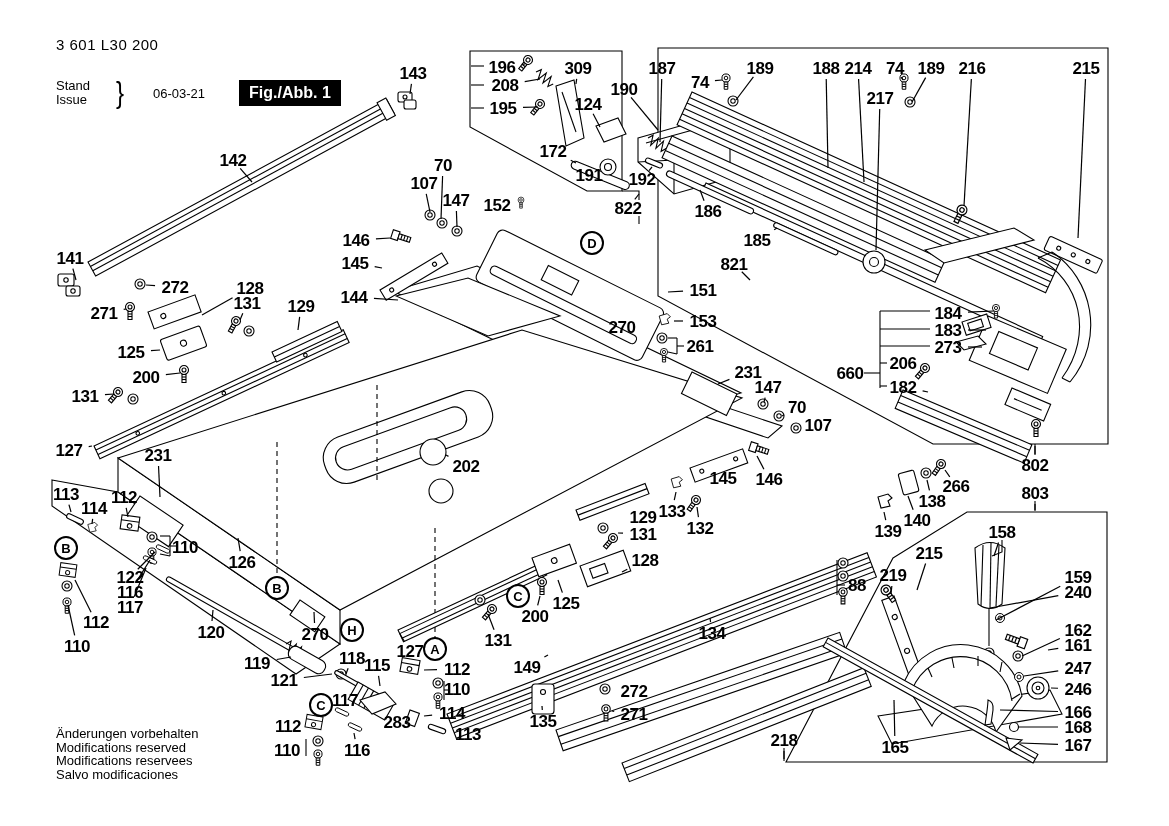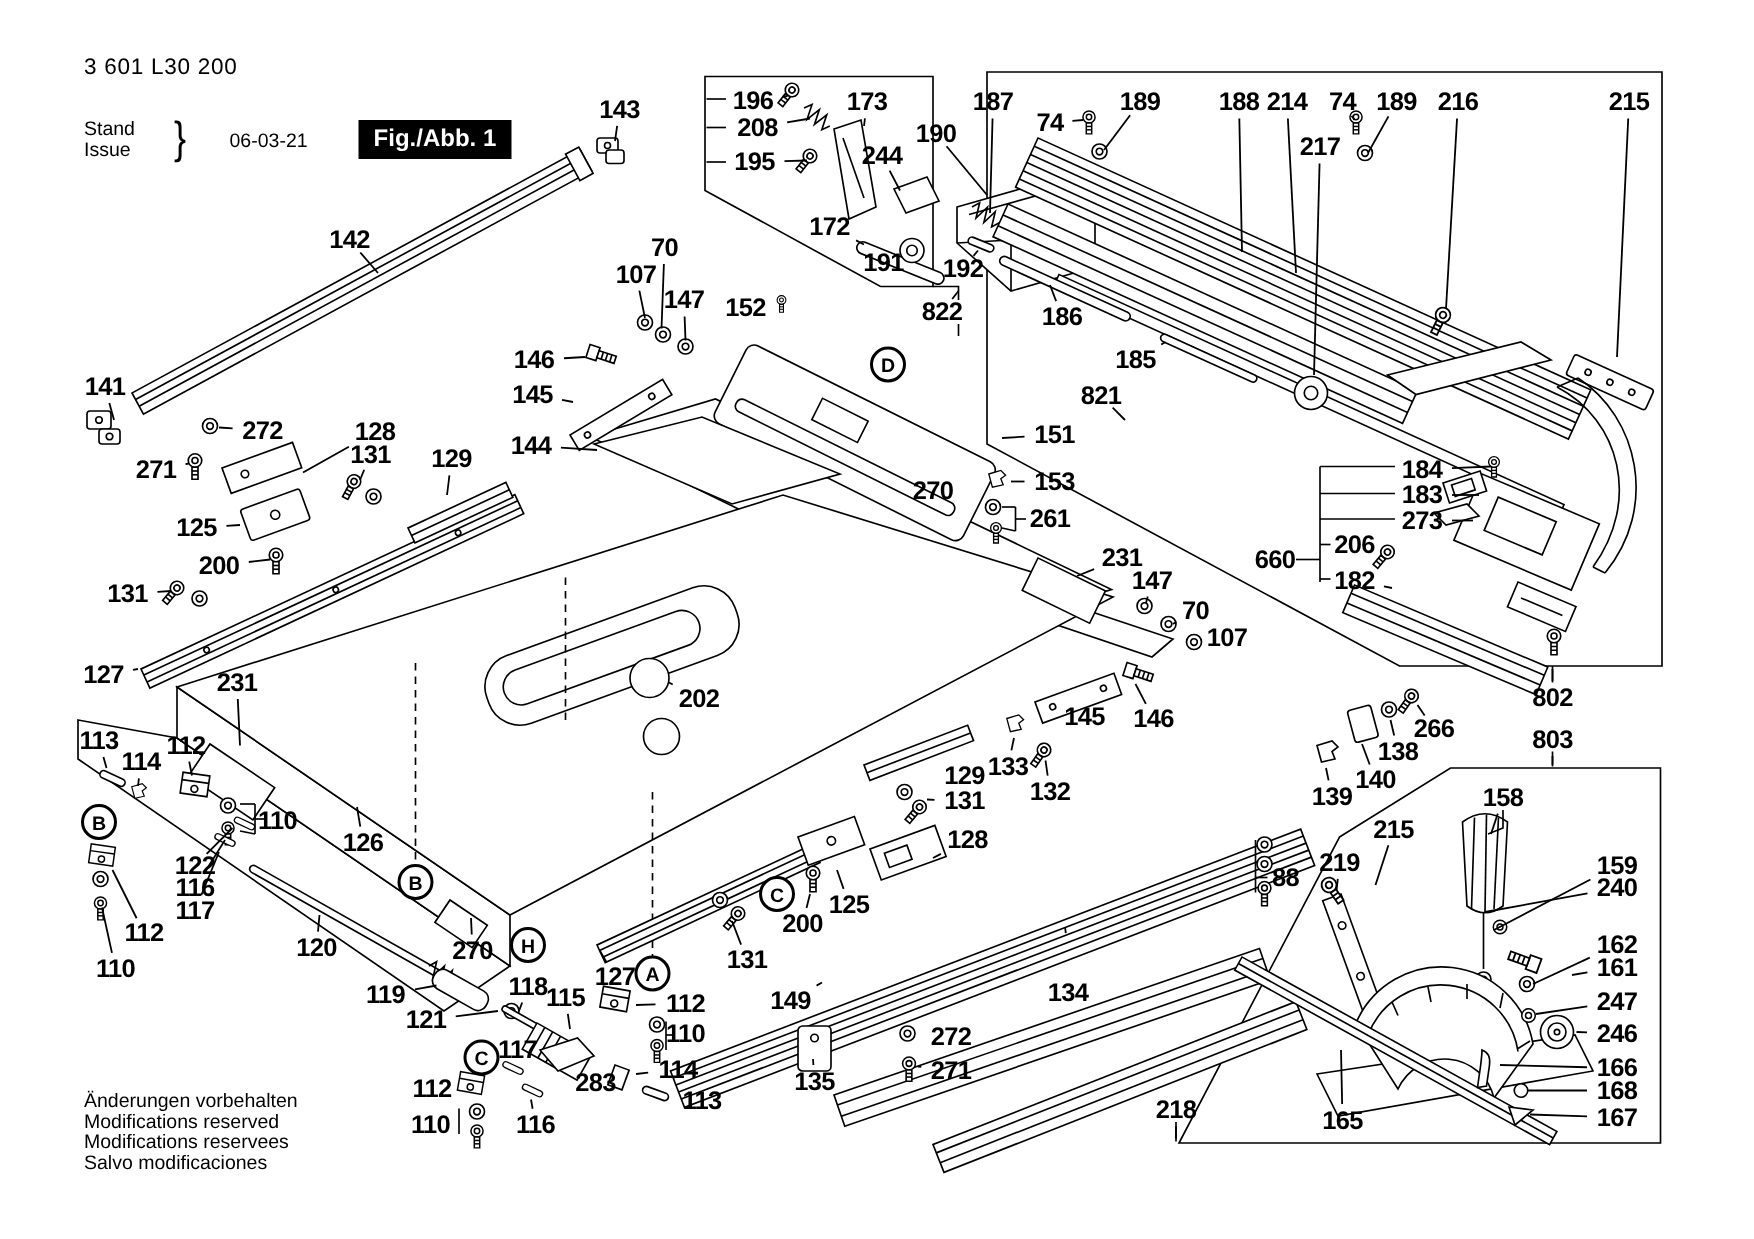--- a/index.html
+++ b/index.html
@@ -543,22 +543,22 @@
       <line x1="922.6116135138184" y1="390.92232270276367" x2="928" y2="392" stroke="#000000" stroke-width="1.2"></line>
       <line x1="1035" y1="454" x2="1035" y2="446" stroke="#000000" stroke-width="1.2"></line>
       <line x1="1035" y1="504" x2="1035" y2="510" stroke="#000000" stroke-width="1.2"></line>
     </svg>
 
   <div id="overlay">
       <div class="callout" style="left: 413px; top: 73px;">143</div>
       <div class="callout" style="left: 502px; top: 67px;">196</div>
       <div class="callout" style="left: 505px; top: 85px;">208</div>
       <div class="callout" style="left: 503px; top: 108px;">195</div>
-      <div class="callout" style="left: 578px; top: 68px;">173</div>
-      <div class="callout" style="left: 588px; top: 104px;">244</div>
+      <div class="callout" style="left: 578px; top: 68px;">309</div>
+      <div class="callout" style="left: 588px; top: 104px;">124</div>
       <div class="callout" style="left: 624px; top: 89px; text-align: center;">190</div>
       <div class="callout" style="left: 662px; top: 68px;">187</div>
       <div class="callout" style="left: 700px; top: 82px;">74</div>
       <div class="callout" style="left: 760px; top: 68px;">189</div>
       <div class="callout" style="left: 826px; top: 68px;">188</div>
       <div class="callout" style="left: 858px; top: 68px;">214</div>
       <div class="callout" style="left: 895px; top: 68px;">74</div>
       <div class="callout" style="left: 880px; top: 98px;">217</div>
       <div class="callout" style="left: 931px; top: 68px;">189</div>
       <div class="callout" style="left: 972px; top: 68px;">216</div>
@@ -627,21 +627,21 @@
       <div class="callout" style="left: 287px; top: 750px;">110</div>
       <div class="callout" style="left: 357px; top: 750px;">116</div>
       <div class="callout" style="left: 498px; top: 640px;">131</div>
       <div class="callout" style="left: 535px; top: 616px;">200</div>
       <div class="callout" style="left: 566px; top: 603px;">125</div>
       <div class="callout" style="left: 645px; top: 560px;">128</div>
       <div class="callout" style="left: 643px; top: 517px;">129</div>
       <div class="callout" style="left: 643px; top: 534px;">131</div>
       <div class="callout" style="left: 672px; top: 511px;">133</div>
       <div class="callout" style="left: 700px; top: 528px;">132</div>
-      <div class="callout" style="left: 712px; top: 662px;">134</div>
+      <div class="callout" style="left: 712px; top: 633px;">134</div>
       <div class="callout" style="left: 527px; top: 667px;">149</div>
       <div class="callout" style="left: 543px; top: 721px;">135</div>
       <div class="callout" style="left: 634px; top: 691px;">272</div>
       <div class="callout" style="left: 634px; top: 714px;">271</div>
       <div class="callout" style="left: 784px; top: 740px;">218</div>
       <div class="callout" style="left: 857px; top: 585px;">88</div>
       <div class="callout" style="left: 888px; top: 531px;">139</div>
       <div class="callout" style="left: 917px; top: 520px;">140</div>
       <div class="callout" style="left: 932px; top: 501px;">138</div>
       <div class="callout" style="left: 956px; top: 486px;">266</div>

